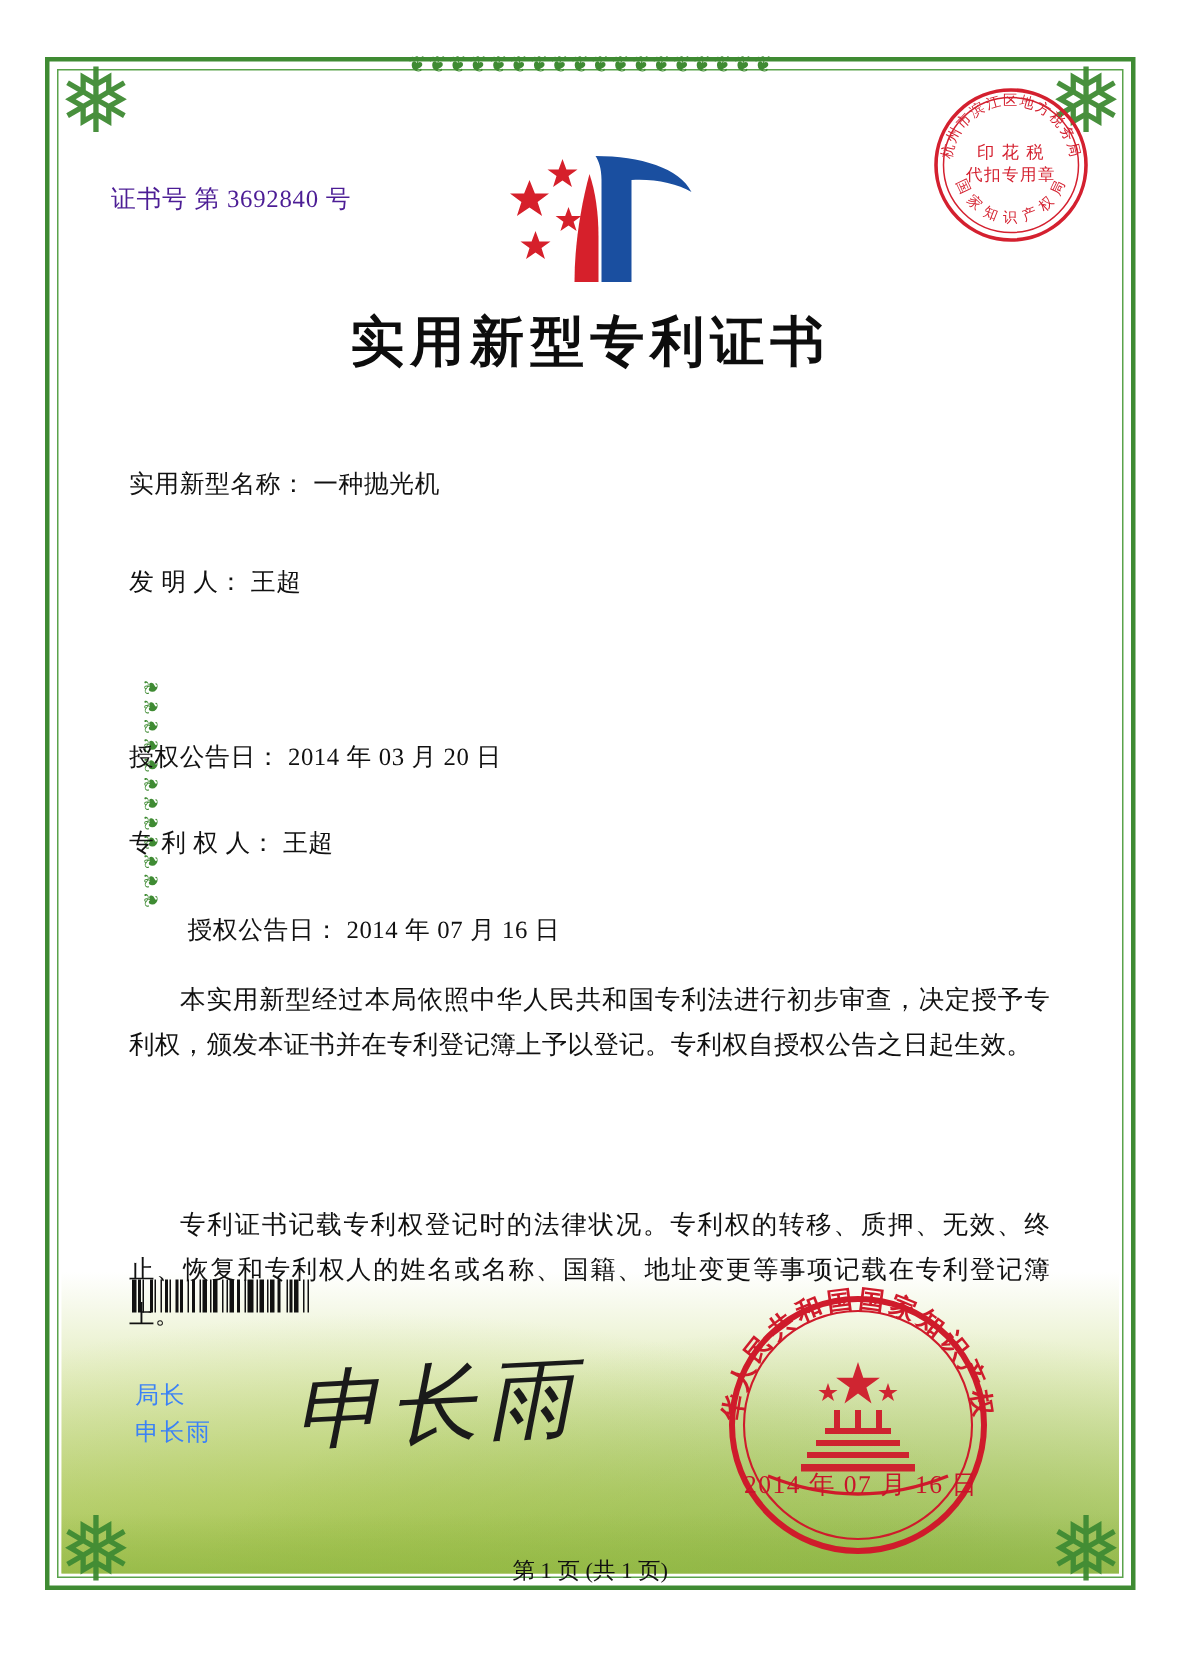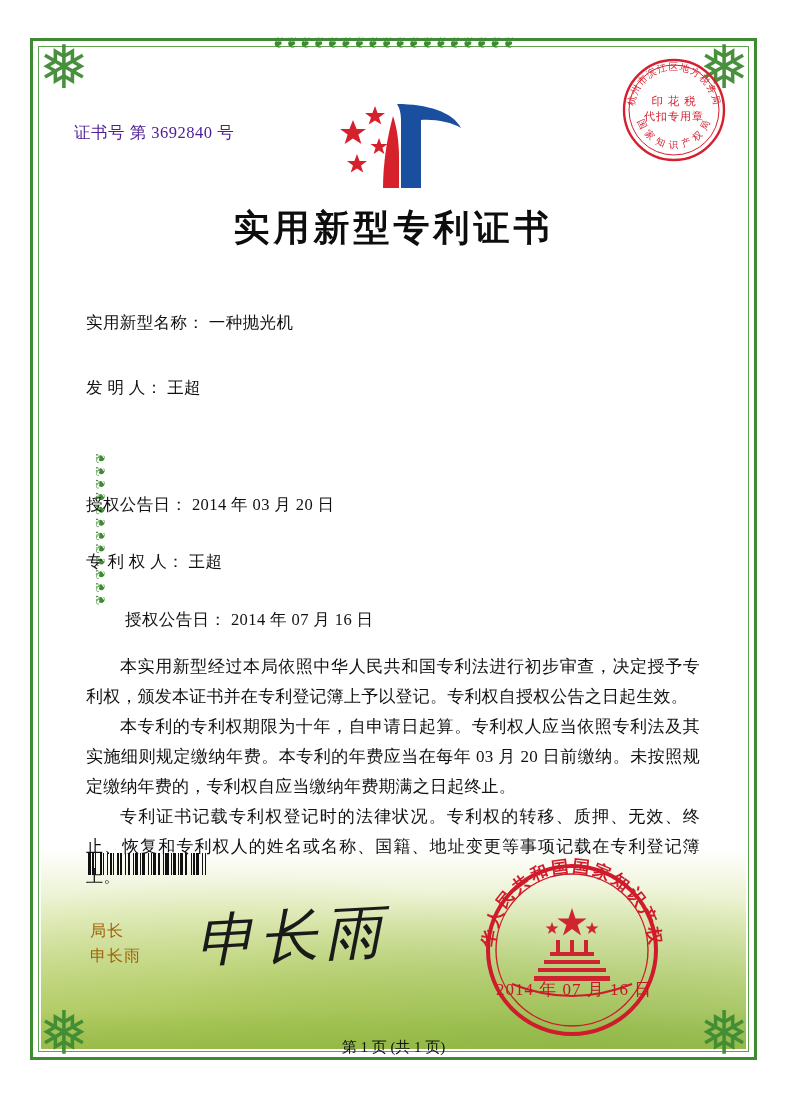--- a/index.html
+++ b/index.html
@@ -191,21 +191,21 @@
     height: 100%;
   }
 
   
   .sig-labels {
     position: absolute;
     left: 90px;
     top: 918px;
     font-size: 16px;
     line-height: 25px;
-    color: #a16207;
+    color: #3b82f6;
     letter-spacing: 1px;
   }
   .signature {
     position: absolute;
     left: 196px;
     top: 898px;
     font-size: 58px;
     color: #1a1a1a;
     font-family: "DejaVu Serif", serif;
     font-style: italic;
@@ -312,21 +312,20 @@
   <div class="field f5">
     <span class="lbl">专 利 权 人：</span>
     <span class="val">王超</span>
   </div>
   <div class="field f6">
     <span class="lbl">授权公告日：</span>
     <span class="val">2014 年 07 月 16 日</span>
   </div>
 
   <div class="para p1">本实用新型经过本局依照中华人民共和国专利法进行初步审查，决定授予专利权，颁发本证书并在专利登记簿上予以登记。专利权自授权公告之日起生效。</div>
-  <div class="para p2">本专利的专利权期限为十年，自申请日起算。专利权人应当依照专利法及其实施细则规定缴纳年费。本专利的年费应当在每年 03 月 20 日前缴纳。未按照规定缴纳年费的，专利权自应当缴纳年费期满之日起终止。</div>
   <div class="para p3">专利证书记载专利权登记时的法律状况。专利权的转移、质押、无效、终止、恢复和专利权人的姓名或名称、国籍、地址变更等事项记载在专利登记簿上。</div>
 
   <div class="barcode">
       <i style="width: 3.15px; background: rgb(17, 17, 17);"></i>
       <i style="width: 1.05px; background: transparent;"></i>
       <i style="width: 2.1px; background: rgb(17, 17, 17);"></i>
       <i style="width: 1.05px; background: transparent;"></i>
       <i style="width: 1.05px; background: rgb(17, 17, 17);"></i>
       <i style="width: 3.15px; background: transparent;"></i>
       <i style="width: 2.1px; background: rgb(17, 17, 17);"></i>

